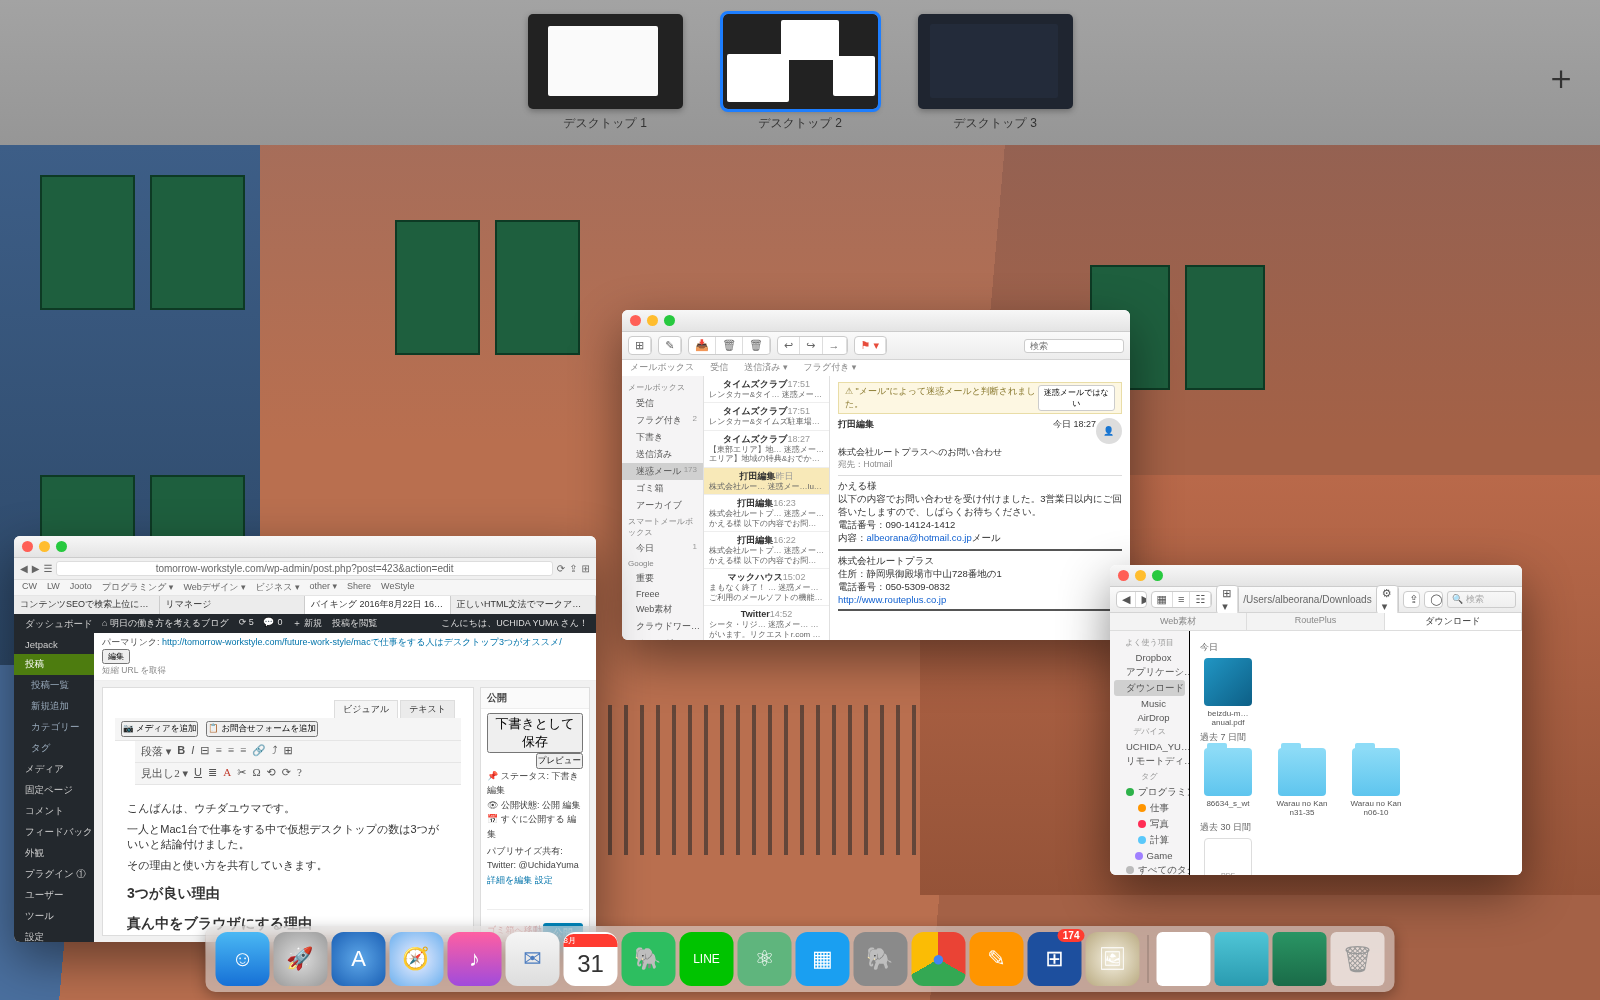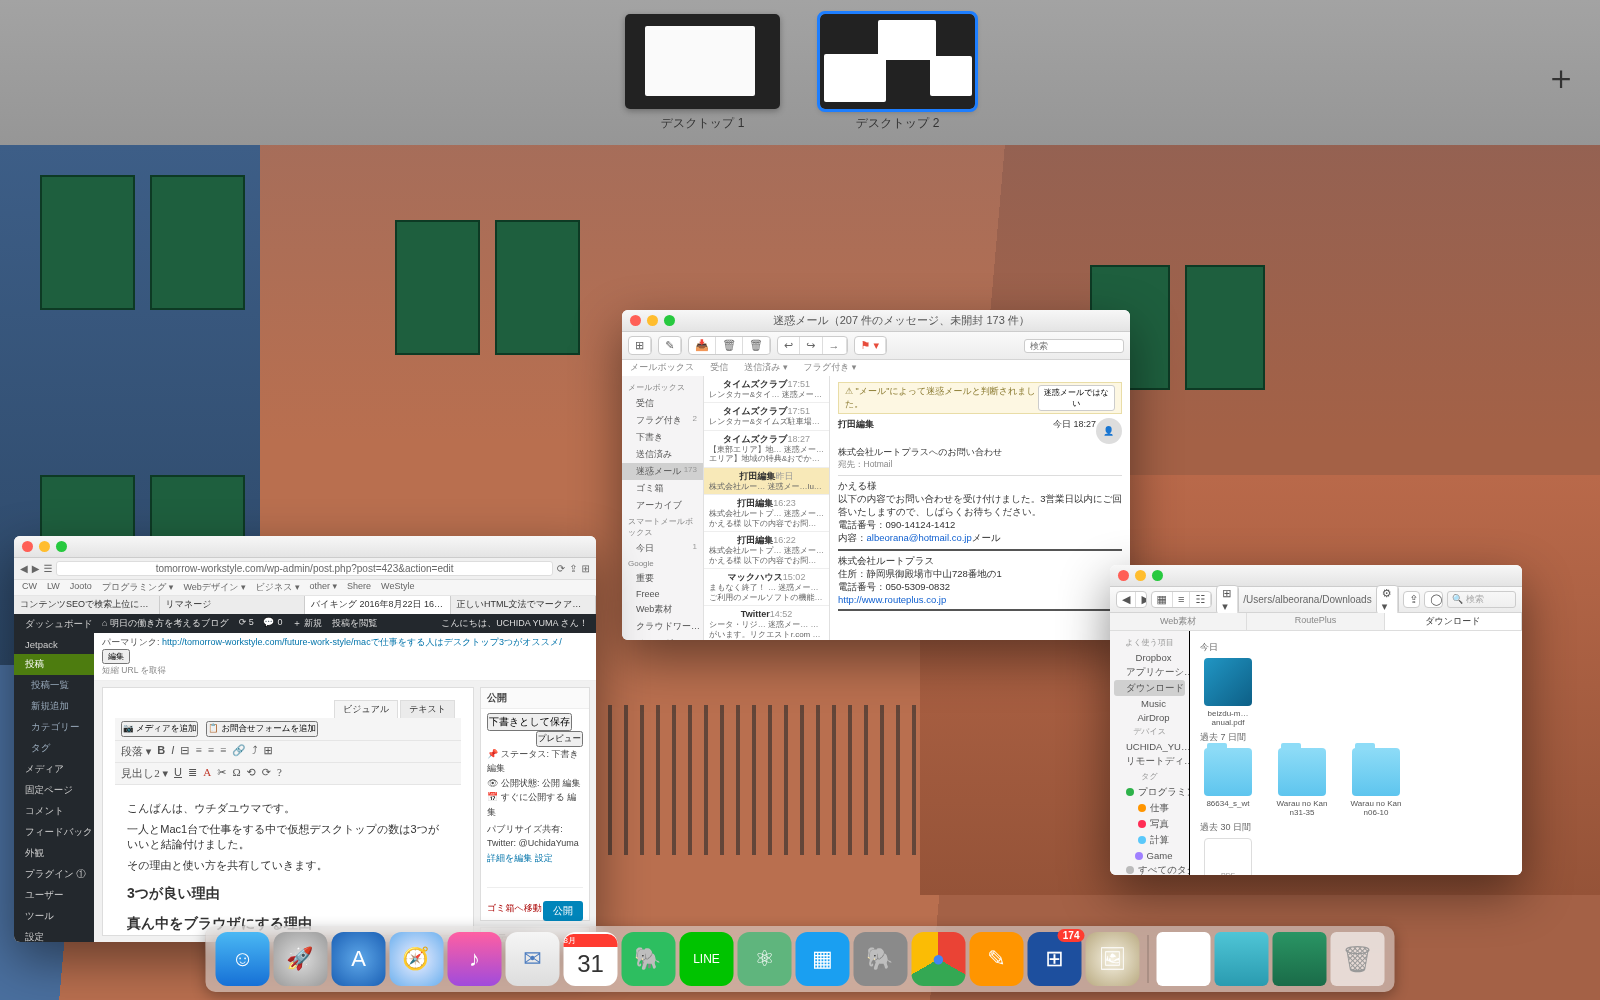--- a/index.html
+++ b/index.html
@@ -51,21 +51,21 @@
 #browser .body{display:flex;height:calc(100% - 78px);}
 #browser .wp-side{width:80px;background:#23282d;color:#ccc;font-size:9.5px;padding-top:0;}
 #browser .wp-side .item{padding:4px 8px;border-left:3px solid transparent;white-space:nowrap;}
 #browser .wp-side .item.active{background:#4d7c0f;color:#fff;}
 #browser .wp-side .item.sub{padding-left:14px;color:#9ab;}
 #browser .wp-main{flex:1;background:#f1f1f1;display:flex;flex-direction:column;overflow:hidden;}
 #browser .wp-toolbar{background:#23282d;color:#ddd;font-size:9px;padding:3px 8px;display:flex;gap:10px;}
 #browser .wp-content{flex:1;display:flex;overflow:hidden;}
 #browser .editor{flex:1;background:#fff;margin:6px 4px 6px 8px;border:1px solid #ddd;padding:12px;font-size:11px;display:flex;flex-direction:column;}
 #browser .editor .edtoolbar{background:#f5f5f5;border-bottom:1px solid #e5e5e5;padding:3px 6px;font-size:10px;color:#555;display:flex;gap:8px;}
-#browser .editor .edbtns{background:#f5f5f5;border-bottom:1px solid #e5e5e5;padding:3px 6px;font-size:11px;color:#555;display:flex;gap:6px;}
+#browser .editor .edbtns{background:#f5f5f5;border-bottom:1px solid #e5e5e5;padding:3px 6px;font-size:11px;color:#555;display:flex;gap:6px;margin-left:20px;}
 #browser .editor .edbtns span{font-family:serif;}
 #browser .editor .edbody{padding:10px 12px;flex:1;color:#333;}
 #browser .editor .edbody h4.hd{font-size:14px;font-weight:bold;margin:12px 0 6px;}
 #browser .editor .edbody p{margin:6px 0;font-size:11px;}
 #browser .meta{width:118px;padding:6px 6px 6px 2px;font-size:9.5px;color:#444;}
 #browser .metabox{background:#fff;border:1px solid #ddd;margin-bottom:6px;}
 #browser .metabox .mh{background:#fafafa;border-bottom:1px solid #eee;padding:3px 6px;font-weight:bold;font-size:10px;}
 #browser .metabox .mb{padding:4px 6px;font-size:9px;line-height:1.6;}
 #browser .metabox .mb a{color:#0073aa;}
 #browser .perma{padding:3px 8px;font-size:9px;background:#fff;border-bottom:1px solid #eee;color:#555;}
@@ -147,41 +147,46 @@
     <div>デスクトップ 1</div>
   </div>
   <div class="mc-thumb active">
     <div class="img">
       <div class="mini" style="left:4px;top:40px;width:62px;height:48px;"></div>
       <div class="mini" style="left:58px;top:6px;width:58px;height:40px;"></div>
       <div class="mini" style="left:110px;top:42px;width:42px;height:40px;"></div>
     </div>
     <div>デスクトップ 2</div>
   </div>
+  <div class="mc-thumb">
+    <div class="img" style="background:#1f2530;">
+        <div class="mini" style="left:12px;top:10px;width:128px;height:74px;background:#232b3a;"></div>
+      </div>
+    <div>デスクトップ 3</div>
+  </div>
   <div class="mc-add">＋</div>
 </div>
 
 <div class="wall">
   <div class="shutter s1"></div>
     <div class="shutter s2"></div>
   <div class="shutter s3"></div>
     <div class="shutter s4"></div>
   <div class="shutter s5"></div>
     <div class="shutter s6"></div>
   <div class="shutter s7"></div>
     <div class="shutter s8"></div>
   <div class="rail"></div>
 </div>
 
 <div class="win" id="mail">
   <div class="titlebar">
     <div class="tl-btn r"></div>
     <div class="tl-btn y"></div>
     <div class="tl-btn g"></div>
-    <div class="title">迷惑メール（207 件のメッセージ、未開封 173 件）</div>
   </div>
   <div class="toolbar">
     <div class="grp">
         <span>⊞</span>
       </div>
     <div class="grp">
         <span>✎</span>
       </div>
     <div class="grp">
         <span>📥</span>
@@ -451,21 +456,21 @@
             <h4 class="hd">3つが良い理由</h4>
             <h4 class="hd">真ん中をブラウザにする理由</h4>
 
           </div>
 
         </div>
         <div class="meta">
           <div class="metabox">
             <div class="mh">公開</div>
             <div class="mb">
-              <button style="font-size:10px">下書きとして保存</button>
+              <button style="font-size:13px">下書きとして保存</button>
               <button style="font-size:8.5px;float:right">プレビュー</button>
               <div style="clear:both;margin-top:4px">📌 <span>ステータス: 下書き 編集</span></div>
               <div>👁 <span>公開状態: 公開 編集</span></div>
               <div>📅 <span>すぐに公開する 編集</span></div>
               <div style="margin-top:3px">パブリサイズ共有: Twitter: @UchidaYuma</div>
               <a>詳細を編集 設定</a>
               <div style="margin-top:22px;border-top:1px solid #eee;padding-top:13px">
                 <a style="color:#a00">ゴミ箱へ移動</a>
                 <button class="pubbtn">公開</button>
               </div>

